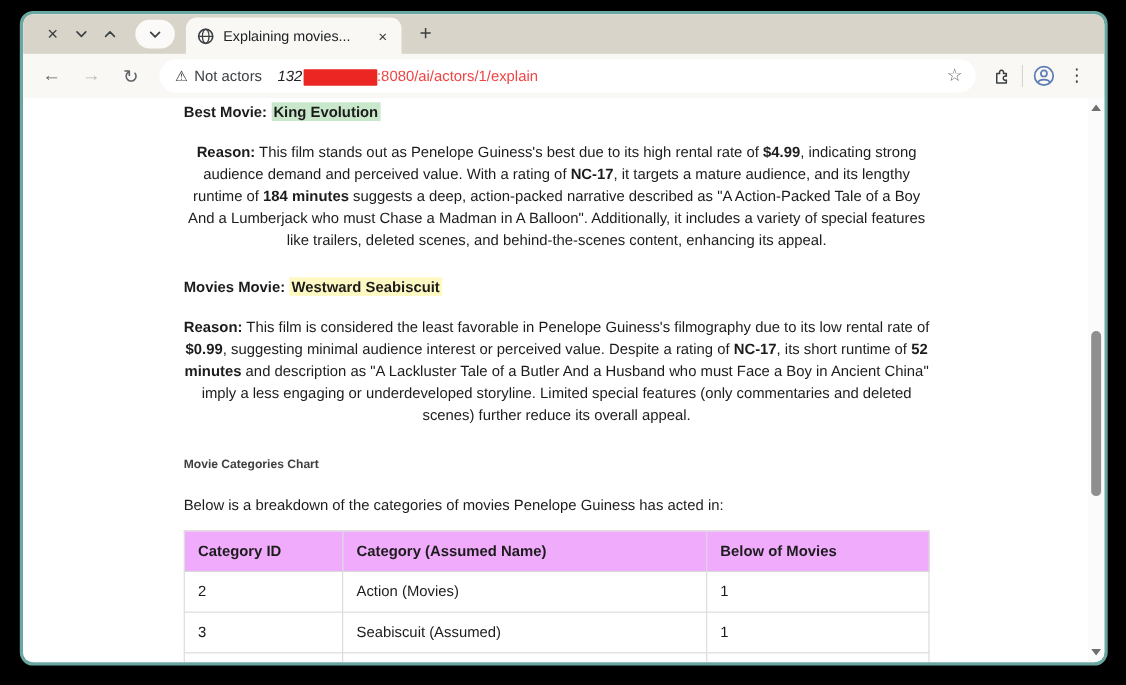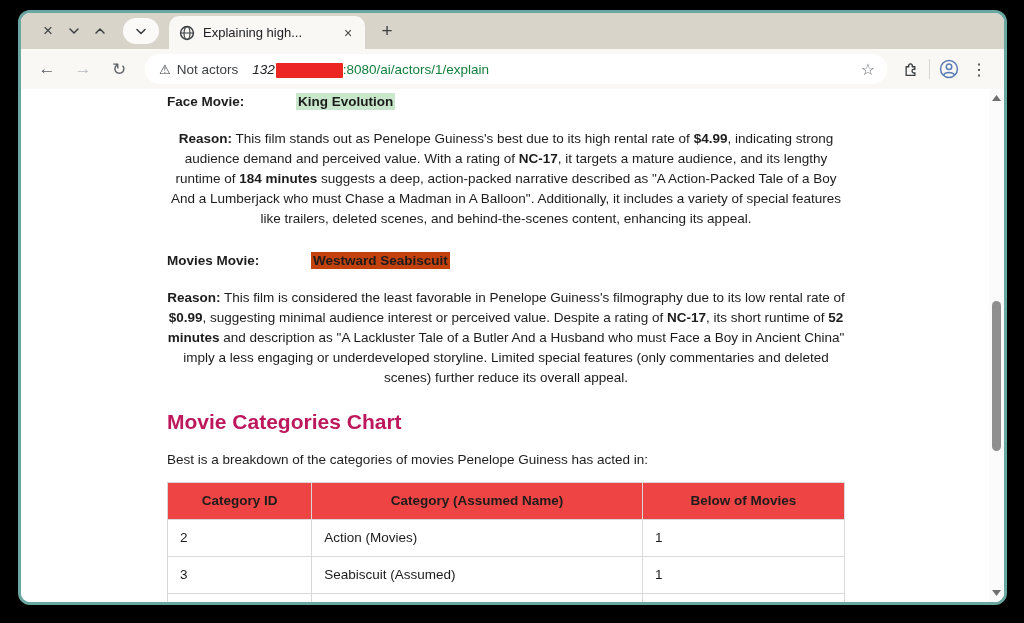--- a/index.html
+++ b/index.html
@@ -35,42 +35,42 @@
             font-size:17px; color:#5f6368; margin-right:8px; }
   .navbtn.disabled { color:#b6b9be; }
   .omnibox { flex:1; height:30px; background:#ffffff; border-radius:15px;
              display:flex; align-items:center; padding:0 10px 0 14px; margin:0 8px 0 4px;
              font-size:13.5px; color:#5f6368; overflow:hidden; }
   .warn-icon { font-size:13px; color:#3c4043; margin-right:6px; }
   .secure-label { color:#3c4043; margin-right:14px; white-space:nowrap; }
   .url-prefix { color:#202124;font-style:italic; }
   .redaction { display:inline-block; width:67px; height:15px; margin:0 0 -2px 1px;
                border-radius:1px; }
-  .url-suffix { color:#15803d; white-space:nowrap; }
+  .url-suffix { color:#ef4444; white-space:nowrap; }
   .omni-spacer { flex:1; }
   .star { font-size:16px; color:#5f6368; padding:0 2px; }
   .tb-icon { width:30px; height:30px; display:flex; align-items:center; justify-content:center; }
   .divider { width:1px; height:20px; background:#d5d5d5; margin:0 4px; }
   .menu-dots { font-size:16px; color:#3c4043; }
 
   
   .content { flex:1; position:relative; background:#fff; overflow:hidden; }
   .article { margin:3px 0 0 146px; width:678px; font-size:13.5px; line-height:20px;
              color:#1c1c1c; }
   .movie-line { font-weight:bold; margin-top:0; }
   .movie-line.worst { margin-top:22px; }
-  .hl { padding:1px 2px;margin-left:48px; }
+  .hl { padding:1px 2px; }
   .article p.reason { margin-top:17px;text-align:center; }
-  .article h2 { font-size:21px; line-height:22px; margin-top:23px; color:#be185d; }
+  .article h2 { font-size:11px; line-height:22px; margin-top:23px; color:#404040; }
   .intro { margin-top:17px; }
 
   table.cat { border-collapse:collapse; margin-top:12px; width:678px; font-size:13.5px; }
   table.cat th, table.cat td { border:1px solid #d9d9d9; text-align:left;
        padding:8px 12px; height:35px; vertical-align:middle; color:#1c1c1c; }
-  table.cat th { background:#ef4444; font-weight:bold;text-align:center; }
+  table.cat th { background:#f0abfc; font-weight:bold; }
   table.cat th:nth-child(1), table.cat td:nth-child(1) { width:151px; }
   table.cat th:nth-child(2), table.cat td:nth-child(2) { width:358px; }
   table.cat th:nth-child(3), table.cat td:nth-child(3) { width:217px; }
 
   
   .scrollbar { position:absolute; top:0; right:0; bottom:0; width:15px; background:#fbfbfb; }
   .scroll-arrow { position:absolute; left:0; width:15px; height:14px;
                   display:flex; align-items:center; justify-content:center; }
   .scroll-arrow.up { top:2px; }
   .scroll-arrow.down { bottom:2px; }
@@ -99,21 +99,21 @@
         <path d="M2 4.5l4 4 4-4" stroke="#3c4043" stroke-width="1.6" fill="none" stroke-linecap="round" stroke-linejoin="round"></path>
       </svg>
     </div>
 
     <div class="tab">
       <svg width="16" height="16" viewBox="0 0 16 16" style="margin-right:8px; flex-shrink:0;">
         <circle cx="8" cy="8" r="6.4" fill="none" stroke="#3c4043" stroke-width="1.5"></circle>
         <ellipse cx="8" cy="8" rx="3" ry="6.4" fill="none" stroke="#3c4043" stroke-width="1.2"></ellipse>
         <line x1="1.8" y1="8" x2="14.2" y2="8" stroke="#3c4043" stroke-width="1.2"></line>
       </svg>
-      <span class="tab-title">Explaining high...</span>
+      <span class="tab-title">Explaining movies...</span>
       <span class="tab-close">×</span>
     </div>
 
     <div class="newtab">+</div>
   </div>
 
   <div class="toolbar">
     <div class="navbtn">←</div>
     <div class="navbtn disabled">→</div>
     <div class="navbtn">↻</div>
@@ -142,31 +142,31 @@
       </svg>
     </div>
     <div class="tb-icon">
       <span class="menu-dots">⋮</span>
     </div>
   </div>
 
   <div class="content">
     <div class="article">
 
-      <p class="movie-line"><span>Face Movie: </span><span class="hl" style="background-color: rgb(201, 231, 203);">King Evolution</span></p>
+      <p class="movie-line"><span>Best Movie: </span><span class="hl" style="background-color: rgb(201, 231, 203);">King Evolution</span></p>
 
       <p class="reason"><b>Reason:</b><span> This film stands out as Penelope Guiness's best due to its high rental rate of </span><b>$4.99</b><span>, indicating strong audience demand and perceived value. With a rating of </span><b>NC-17</b><span>, it targets a mature audience, and its lengthy runtime of </span><b>184 minutes</b><span> suggests a deep, action-packed narrative described as "A Action-Packed Tale of a Boy And a Lumberjack who must Chase a Madman in A Balloon". Additionally, it includes a variety of special features like trailers, deleted scenes, and behind-the-scenes content, enhancing its appeal.</span></p>
 
-      <p class="movie-line worst"><span>Movies Movie: </span><span class="hl" style="background-color: #c2410c;">Westward Seabiscuit</span></p>
+      <p class="movie-line worst"><span>Movies Movie: </span><span class="hl" style="background-color: #fef9c3;">Westward Seabiscuit</span></p>
 
       <p class="reason"><b>Reason:</b><span> This film is considered the least favorable in Penelope Guiness's filmography due to its low rental rate of </span><b>$0.99</b><span>, suggesting minimal audience interest or perceived value. Despite a rating of </span><b>NC-17</b><span>, its short runtime of </span><b>52 minutes</b><span> and description as "A Lackluster Tale of a Butler And a Husband who must Face a Boy in Ancient China" imply a less engaging or underdeveloped storyline. Limited special features (only commentaries and deleted scenes) further reduce its overall appeal.</span></p>
 
       <h2>Movie Categories Chart</h2>
 
-      <p class="intro">Best is a breakdown of the categories of movies Penelope Guiness has acted in:</p>
+      <p class="intro">Below is a breakdown of the categories of movies Penelope Guiness has acted in:</p>
 
       <table class="cat">
         <thead>
           <tr>
               <th>Category ID</th>
               <th>Category (Assumed Name)</th>
               <th>Below of Movies</th>
             </tr>
         </thead>
         <tbody>

